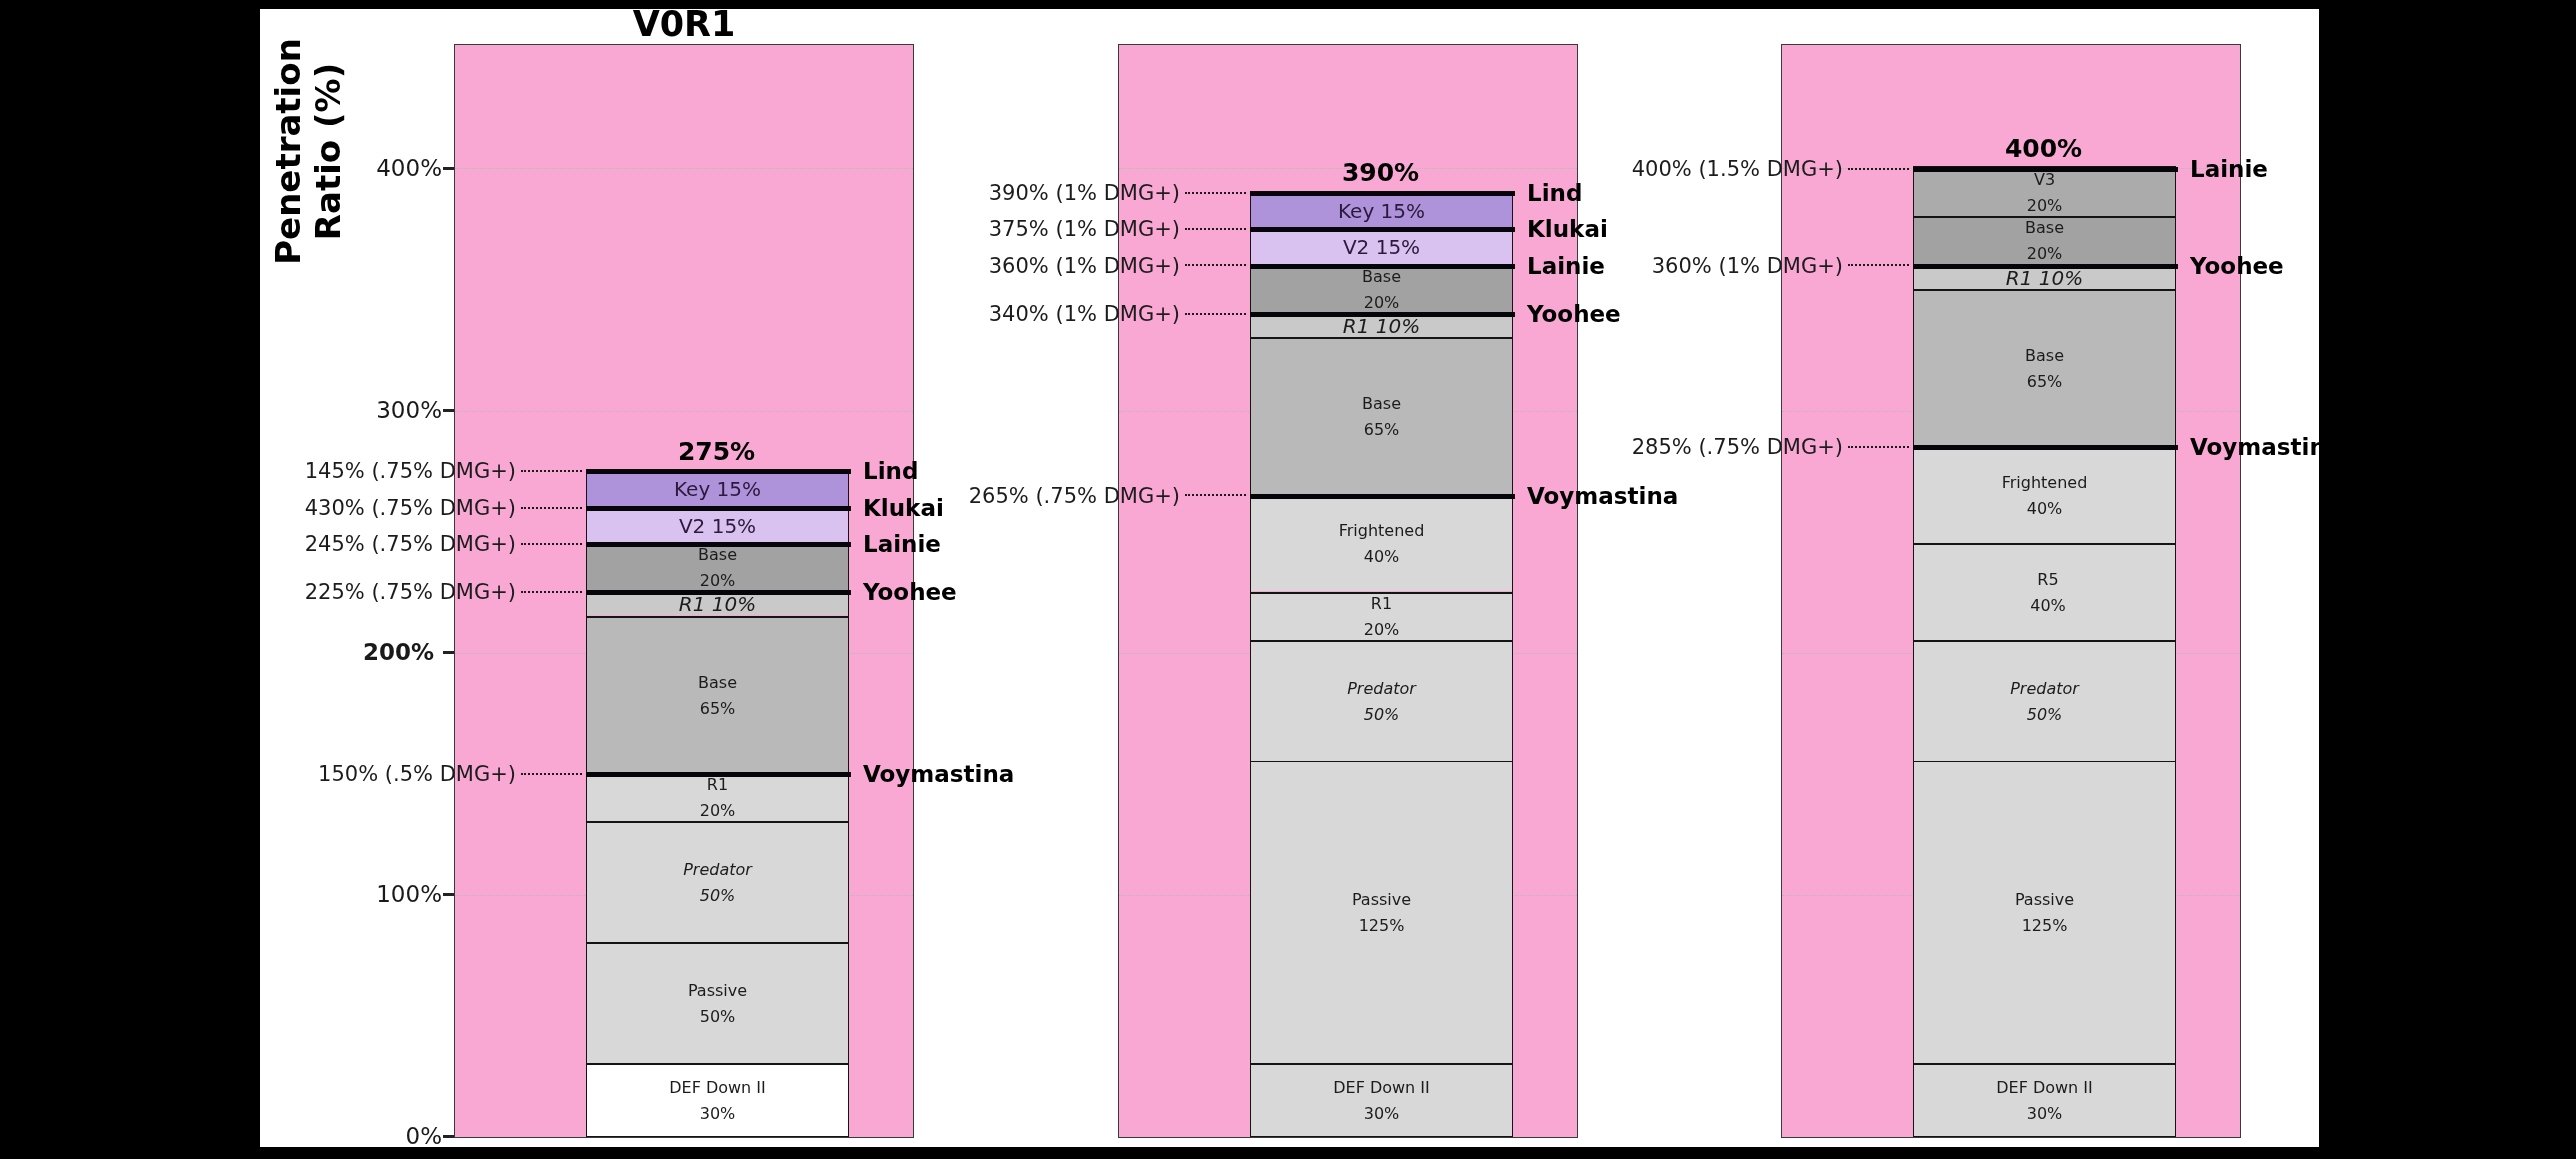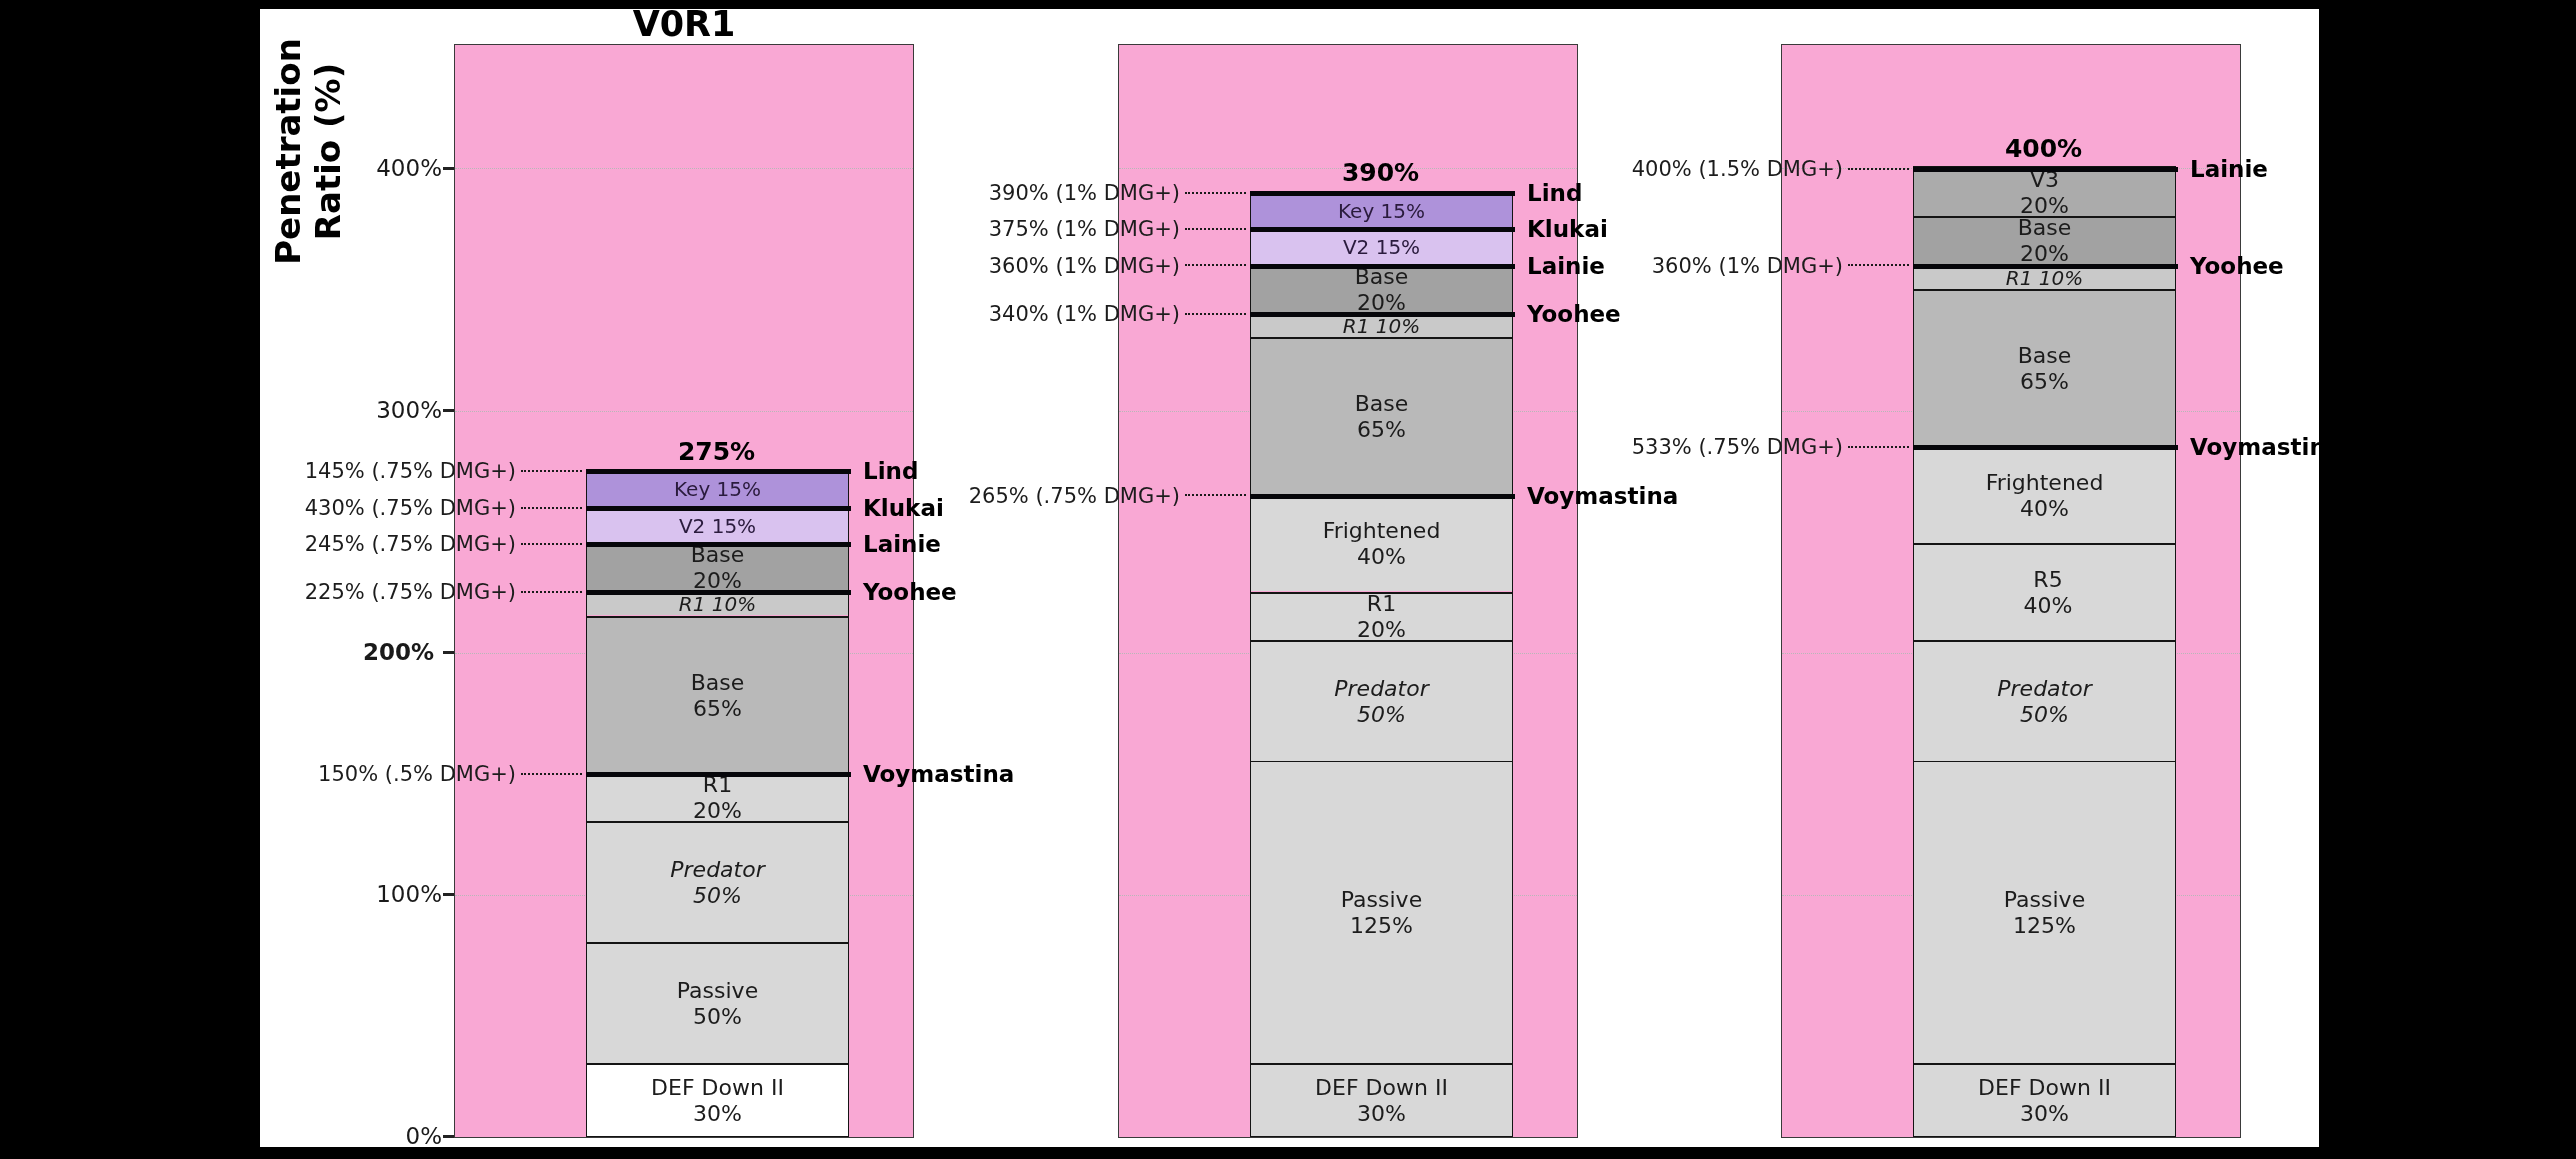--- a/index.html
+++ b/index.html
@@ -12,21 +12,21 @@
   .subplot{position:absolute;top:35px;width:458px;height:1092px;background:#f9a8d4;border:1.8px solid #3a3a3a;}
   .subplot-title{position:absolute;left:0;top:-37px;width:100%;height:33px;line-height:33px;text-align:center;
           font-size:35px;font-weight:bold;color:#000;}
   .gridline{position:absolute;left:0;width:100%;height:0;border-top:1.8px dotted #b8b8b8;}
   .ytick-label{position:absolute;width:120px;height:28px;line-height:28px;text-align:right;
           font-size:23px;color:#1a1a1a;}
   .ytick-mark{position:absolute;width:11px;height:2.8px;background:#222;}
   .bar{position:absolute;bottom:0;border:1.8px solid #141414;box-sizing:content-box;}
   .segment{position:absolute;left:0;width:100%;border-top:2.8px solid #141414;box-sizing:border-box;
           display:flex;flex-direction:column;align-items:center;justify-content:center;overflow:visible;}
-  .segment .line{font-size:22px;line-height:26px;color:#1c1c1c;text-align:center;white-space:nowrap;}
+  .segment .line{font-size:16px;line-height:26px;color:#1c1c1c;text-align:center;white-space:nowrap;}
   .segment .single{font-size:20px;line-height:20px;}
   .bp-line{position:absolute;height:4.6px;background:#06060a;}
   .bp-dots{position:absolute;width:61px;height:0;border-top:2.8px dotted #1a1a1a;}
   .bp-text{position:absolute;width:317px;height:28px;line-height:28px;text-align:right;font-size:21px;
           color:#1c1c1c;white-space:nowrap;}
   .bp-name{position:absolute;height:28px;line-height:28px;font-size:23px;font-weight:bold;color:#000;
           white-space:nowrap;}
   .bar-total{position:absolute;height:28px;line-height:28px;text-align:center;font-size:25px;
           font-weight:bold;color:#000;}
 </style>
@@ -214,21 +214,21 @@
           <div class="bp-line" style="left: 131px; width: 265px; top: 122px;"></div>
           <div class="bp-dots" style="left: 66px; top: 123px;"></div>
           <div class="bp-text" style="left: -256px; top: 110px;">400% (1.5% DMG+)</div>
           <div class="bp-name" style="left: 408px; top: 110px;">Lainie</div>
           <div class="bp-line" style="left: 131px; width: 265px; top: 219px;"></div>
           <div class="bp-dots" style="left: 66px; top: 219px;"></div>
           <div class="bp-text" style="left: -256px; top: 207px;">360% (1% DMG+)</div>
           <div class="bp-name" style="left: 408px; top: 207px;">Yoohee</div>
           <div class="bp-line" style="left: 131px; width: 265px; top: 400px;"></div>
           <div class="bp-dots" style="left: 66px; top: 401px;"></div>
-          <div class="bp-text" style="left: -256px; top: 388px;">533% (.75% DMG+)</div>
+          <div class="bp-text" style="left: -256px; top: 388px;">285% (.75% DMG+)</div>
           <div class="bp-name" style="left: 408px; top: 388px;">Voymastina</div>
           <div class="bar-total" style="left: 131px; width: 261px; bottom: 974px;">400%</div>
         </div>
       </div>
   <div class="ytick-label" style="left: 62px; top: 1113px;">0%</div>
       <div class="ytick-mark" style="left: 183px; top: 1126px;"></div>
       <div class="ytick-label" style="left: 62px; top: 871px;">100%</div>
       <div class="ytick-mark" style="left: 183px; top: 884px;"></div>
       <div class="ytick-label" style="left: 54px; top: 629px; font-weight: bold;">200%</div>
       <div class="ytick-mark" style="left: 183px; top: 642px;"></div>

